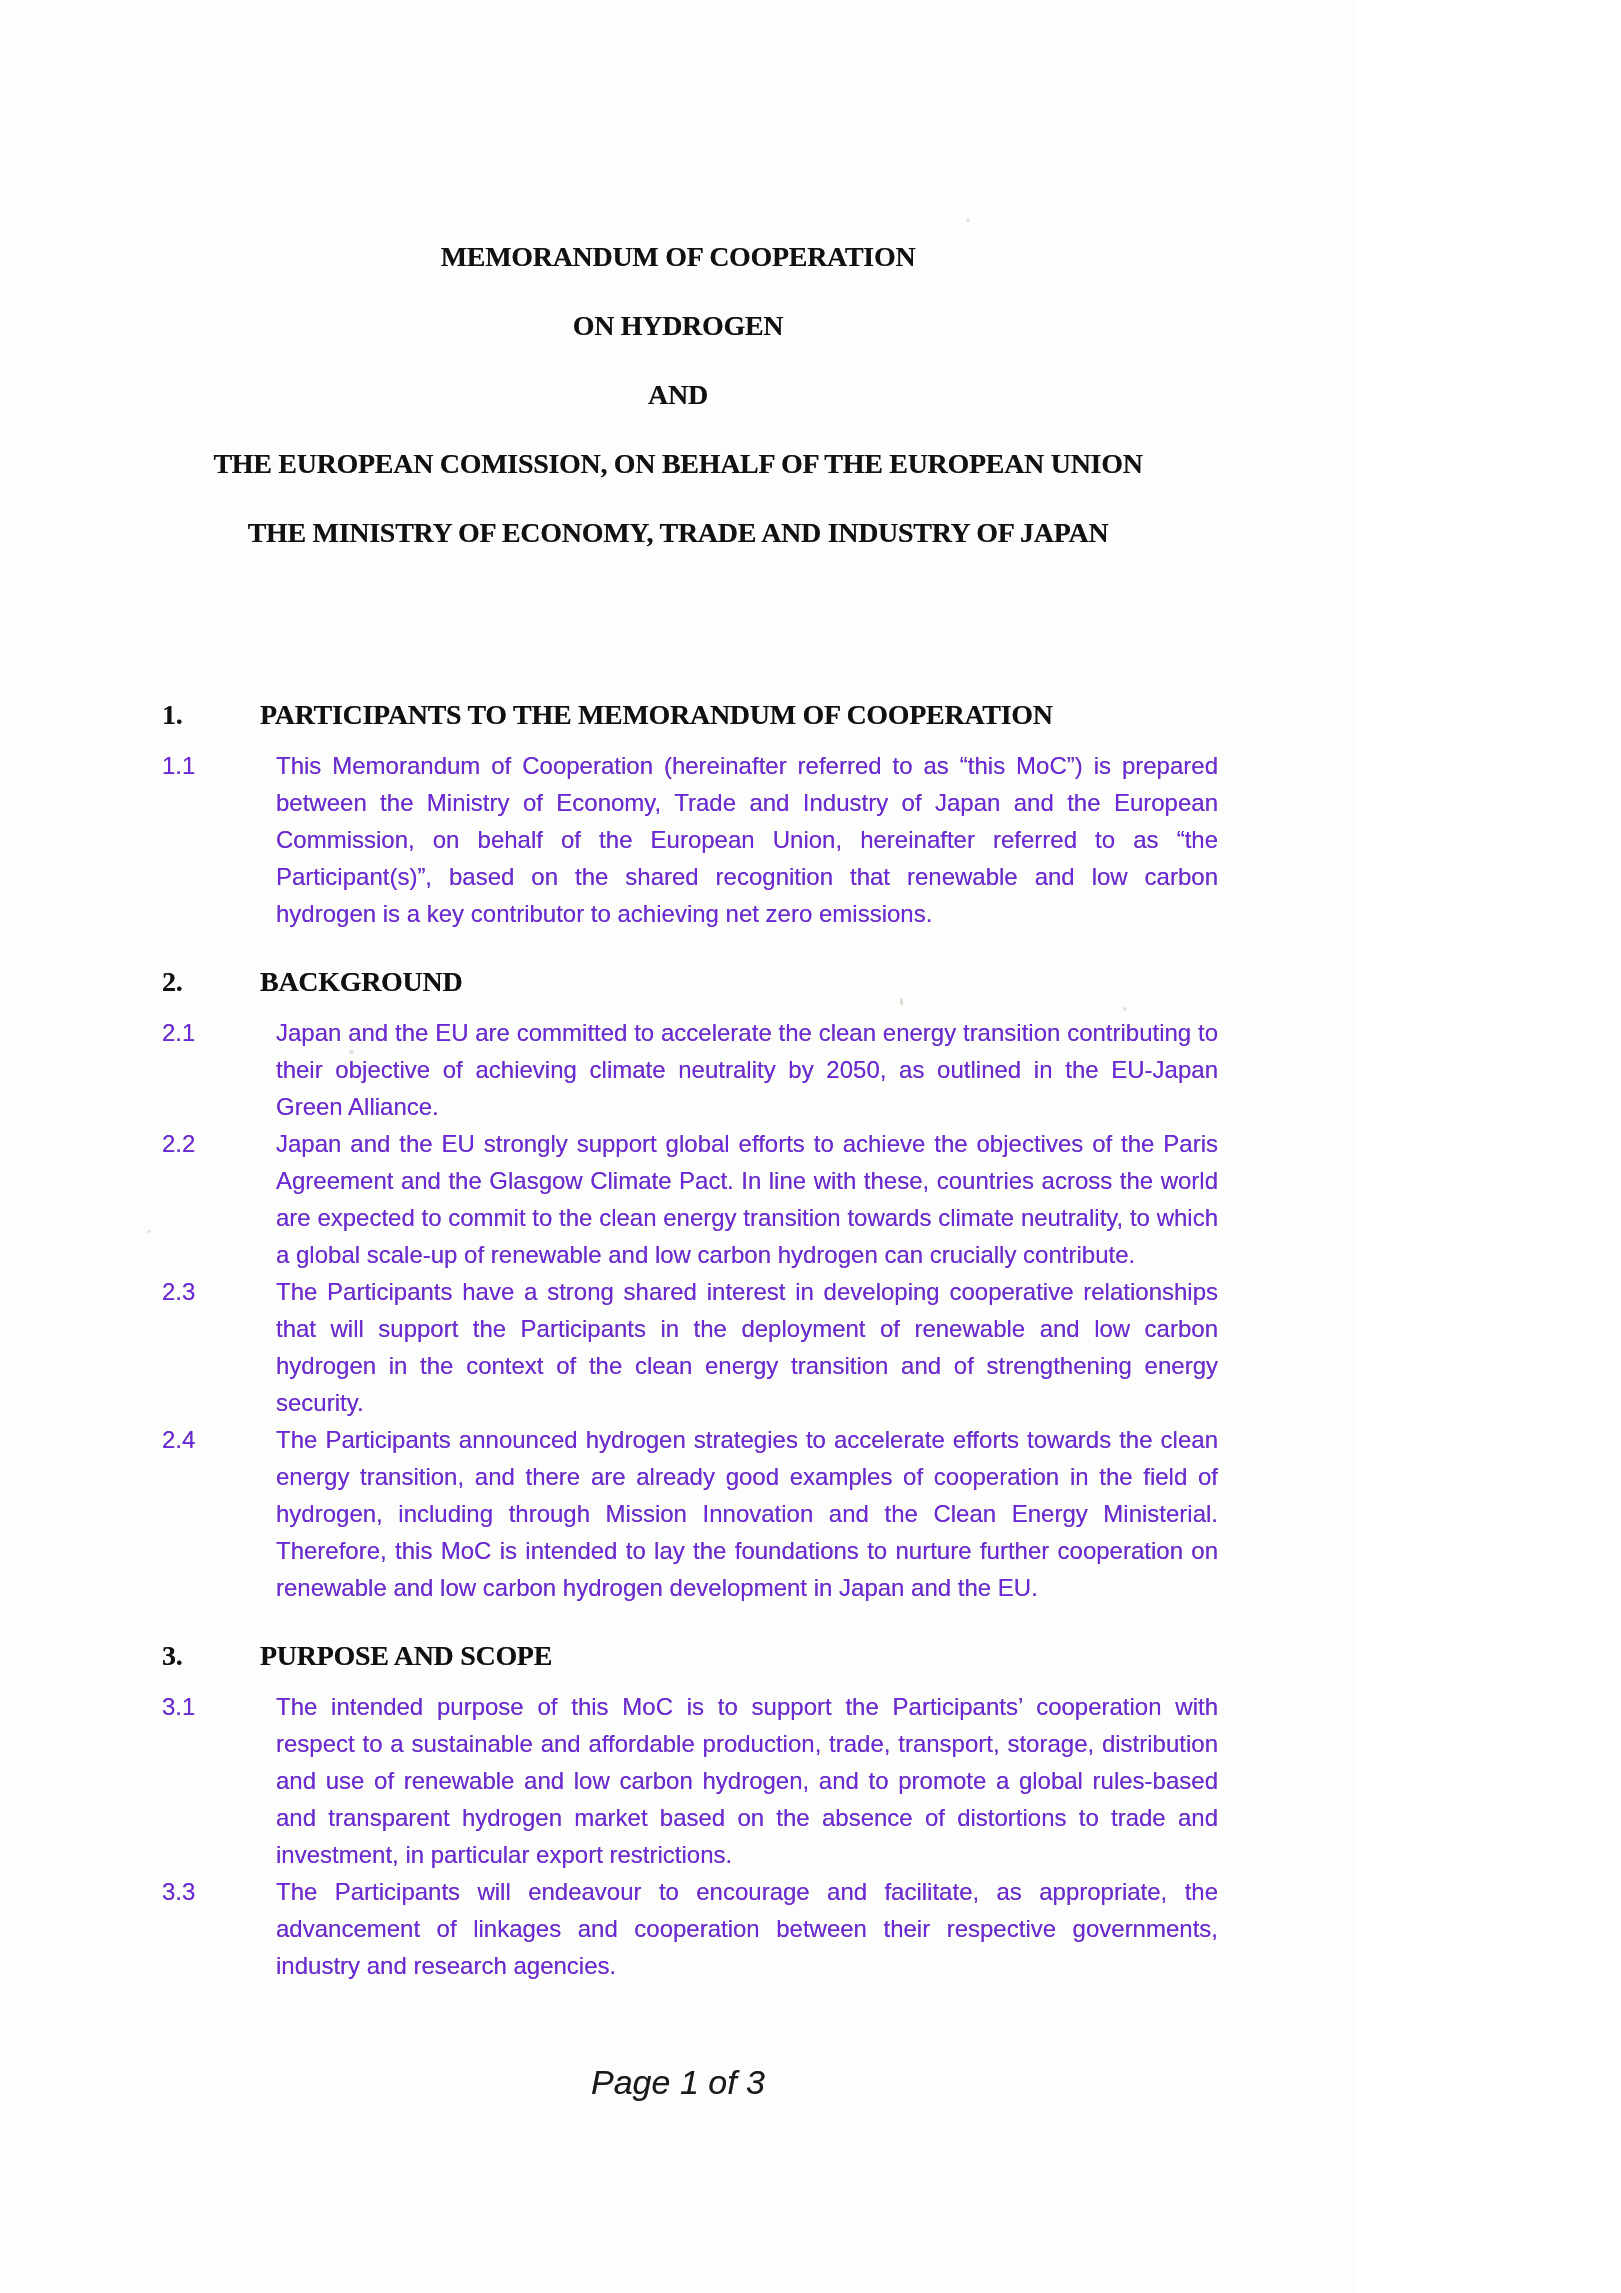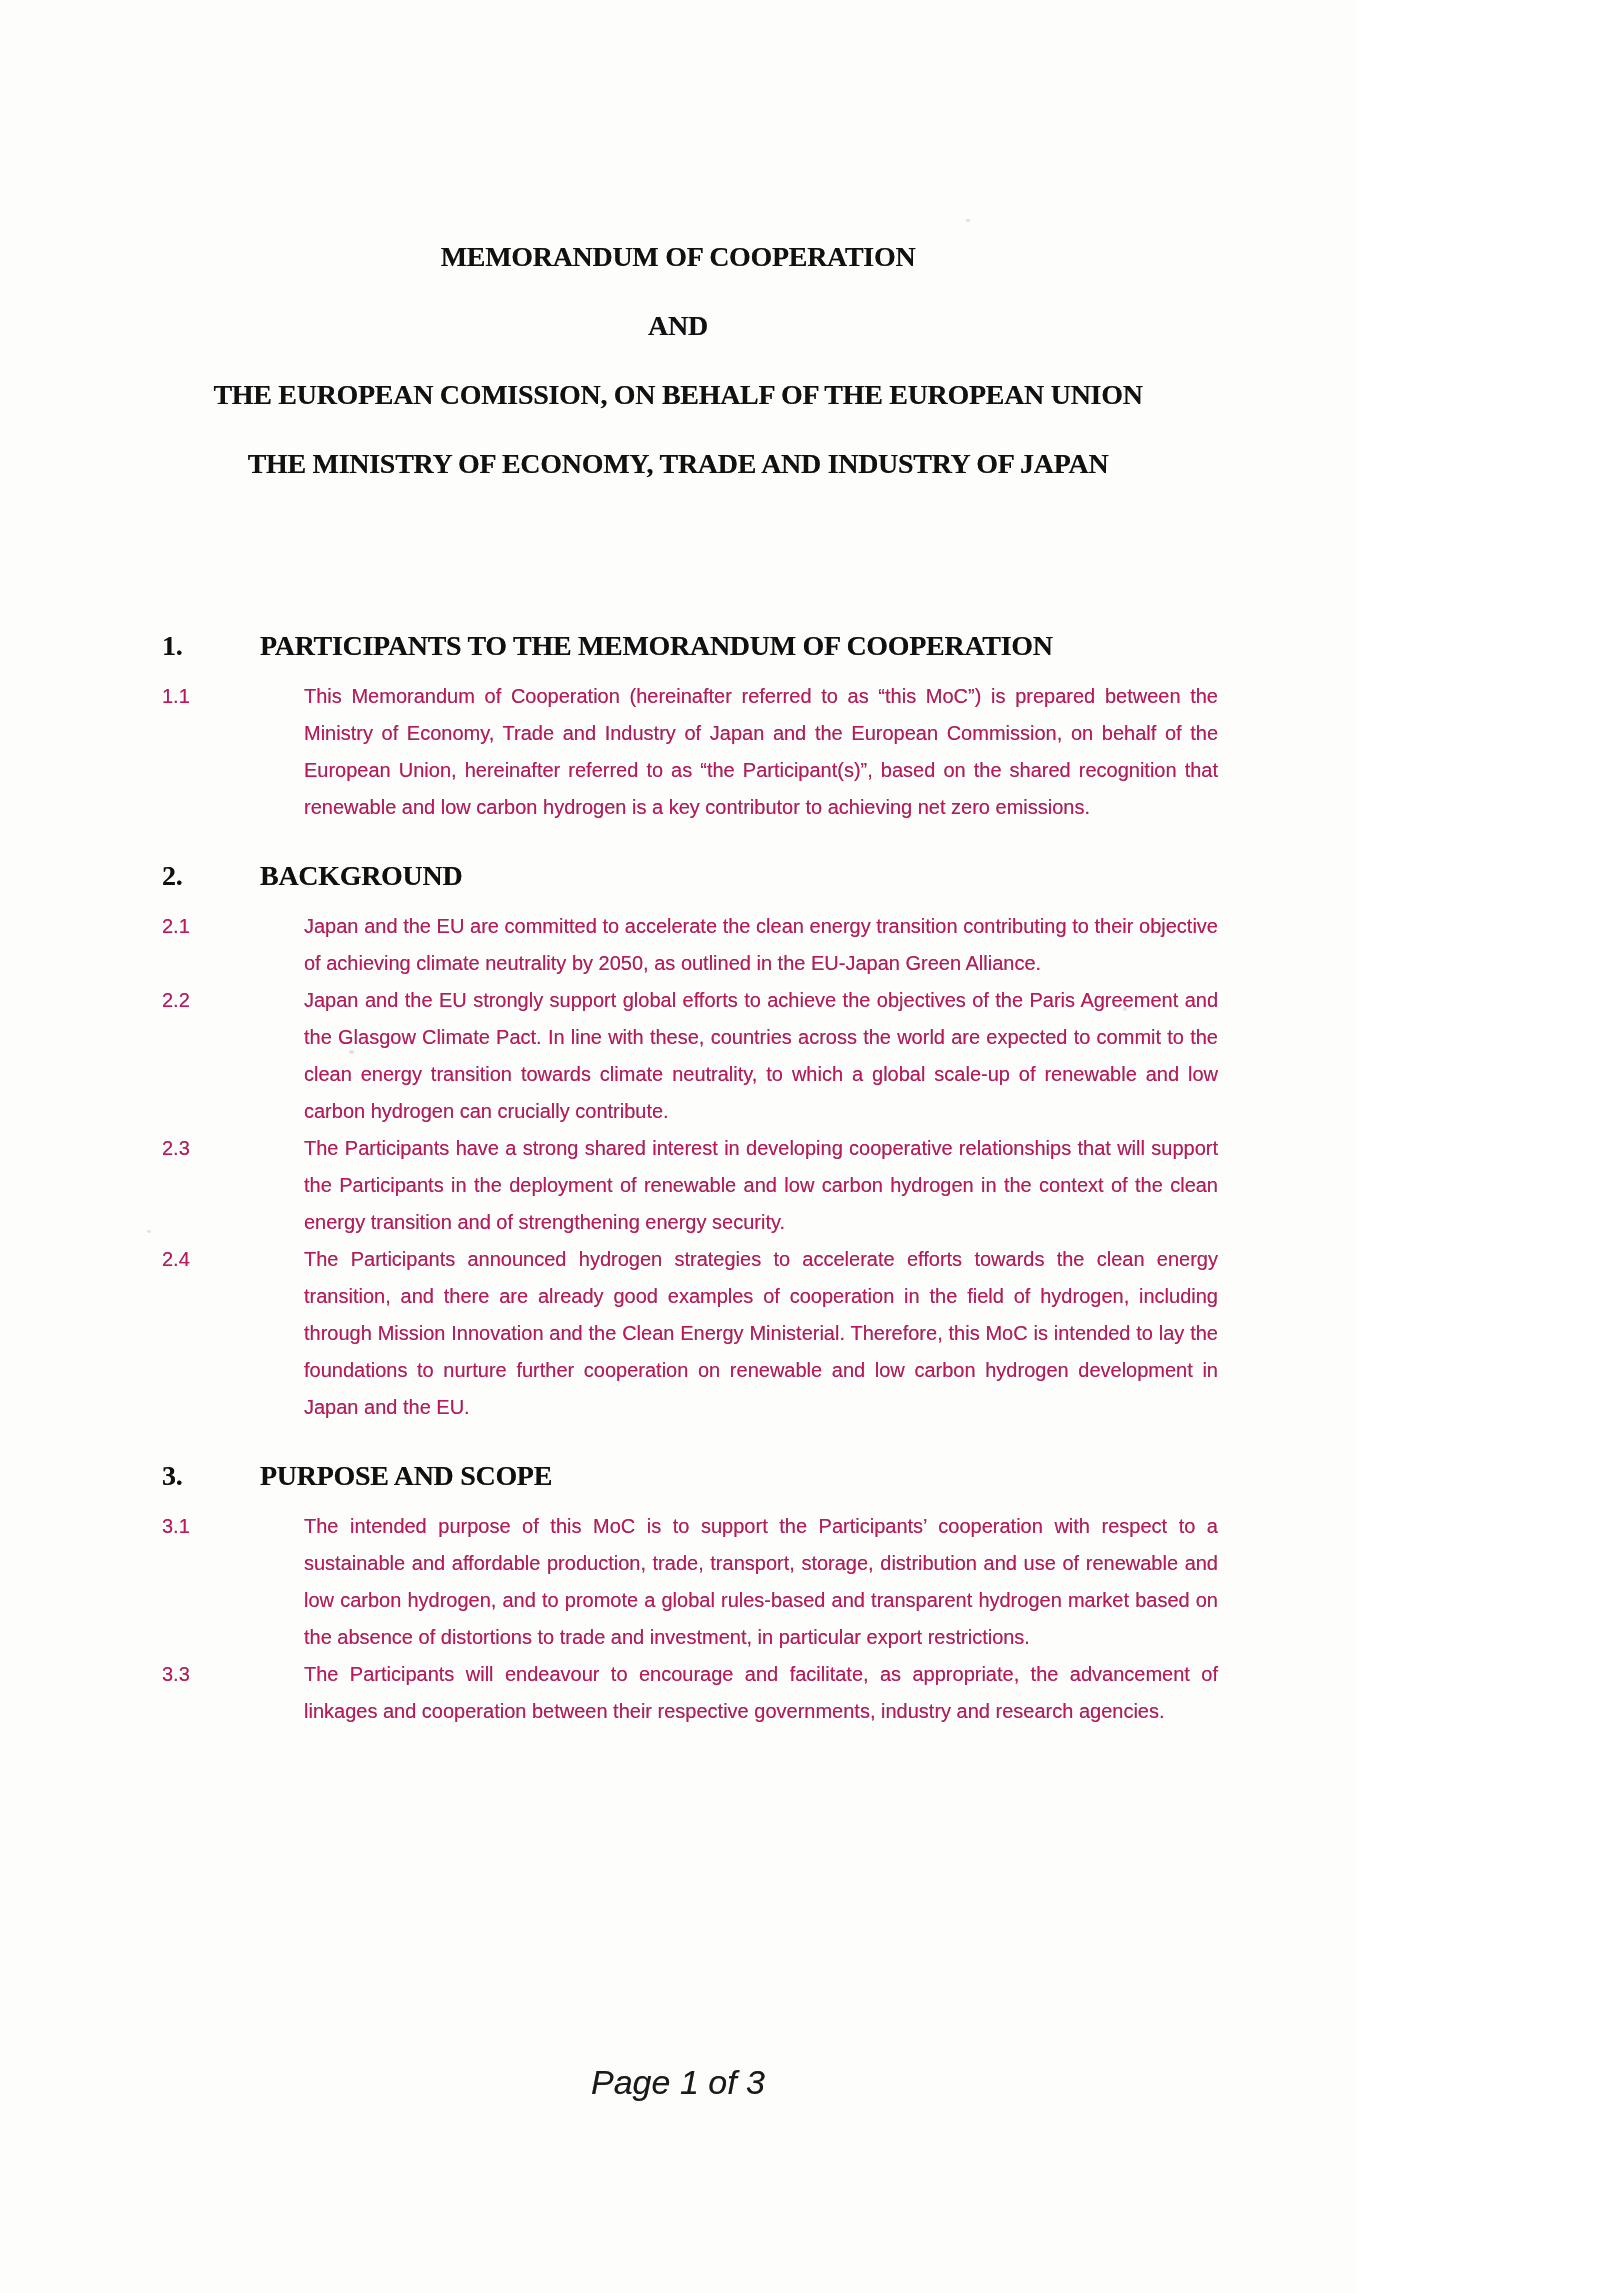--- a/index.html
+++ b/index.html
@@ -54,24 +54,23 @@
     text-shadow: 0 0 0.5px rgba(0,0,0,0.55);
   }
   .sec-num {
     width: 98px;
     flex: 0 0 98px;
   }
   .sec-title { flex: 1; }
 
   .para {
     display: flex;
-    font-size: 20px;
+    font-size: 24px;
     line-height: 37px;
-    color: #be185d;
-    gap: 28px;
+    color: #6d28d9;
   }
   .para-num {
     width: 98px;
     flex: 0 0 98px;
     text-shadow: 0 0 0.4px rgba(0,0,0,0.45);
   }
   .para-text {
     flex: 1;
     text-align: justify;
     text-justify: inter-word;
@@ -112,20 +111,21 @@
 
   <div class="speck s1"></div>
   <div class="speck s2"></div>
   <div class="speck s3"></div>
   <div class="speck s4"></div>
   <div class="speck s5"></div>
   <div class="speck s6"></div>
 
   <div class="title-block">
     <div class="title-line">MEMORANDUM OF COOPERATION</div>
+    <div class="title-line">ON HYDROGEN</div>
     <div class="title-line">AND</div>
     <div class="title-line">THE EUROPEAN COMISSION, ON BEHALF OF THE EUROPEAN UNION</div>
     <div class="title-line">THE MINISTRY OF ECONOMY, TRADE AND INDUSTRY OF JAPAN</div>
   </div>
 
   <div class="content">
 
     <div class="section first">
       <div class="sec-head">
         <div class="sec-num">1.</div>

